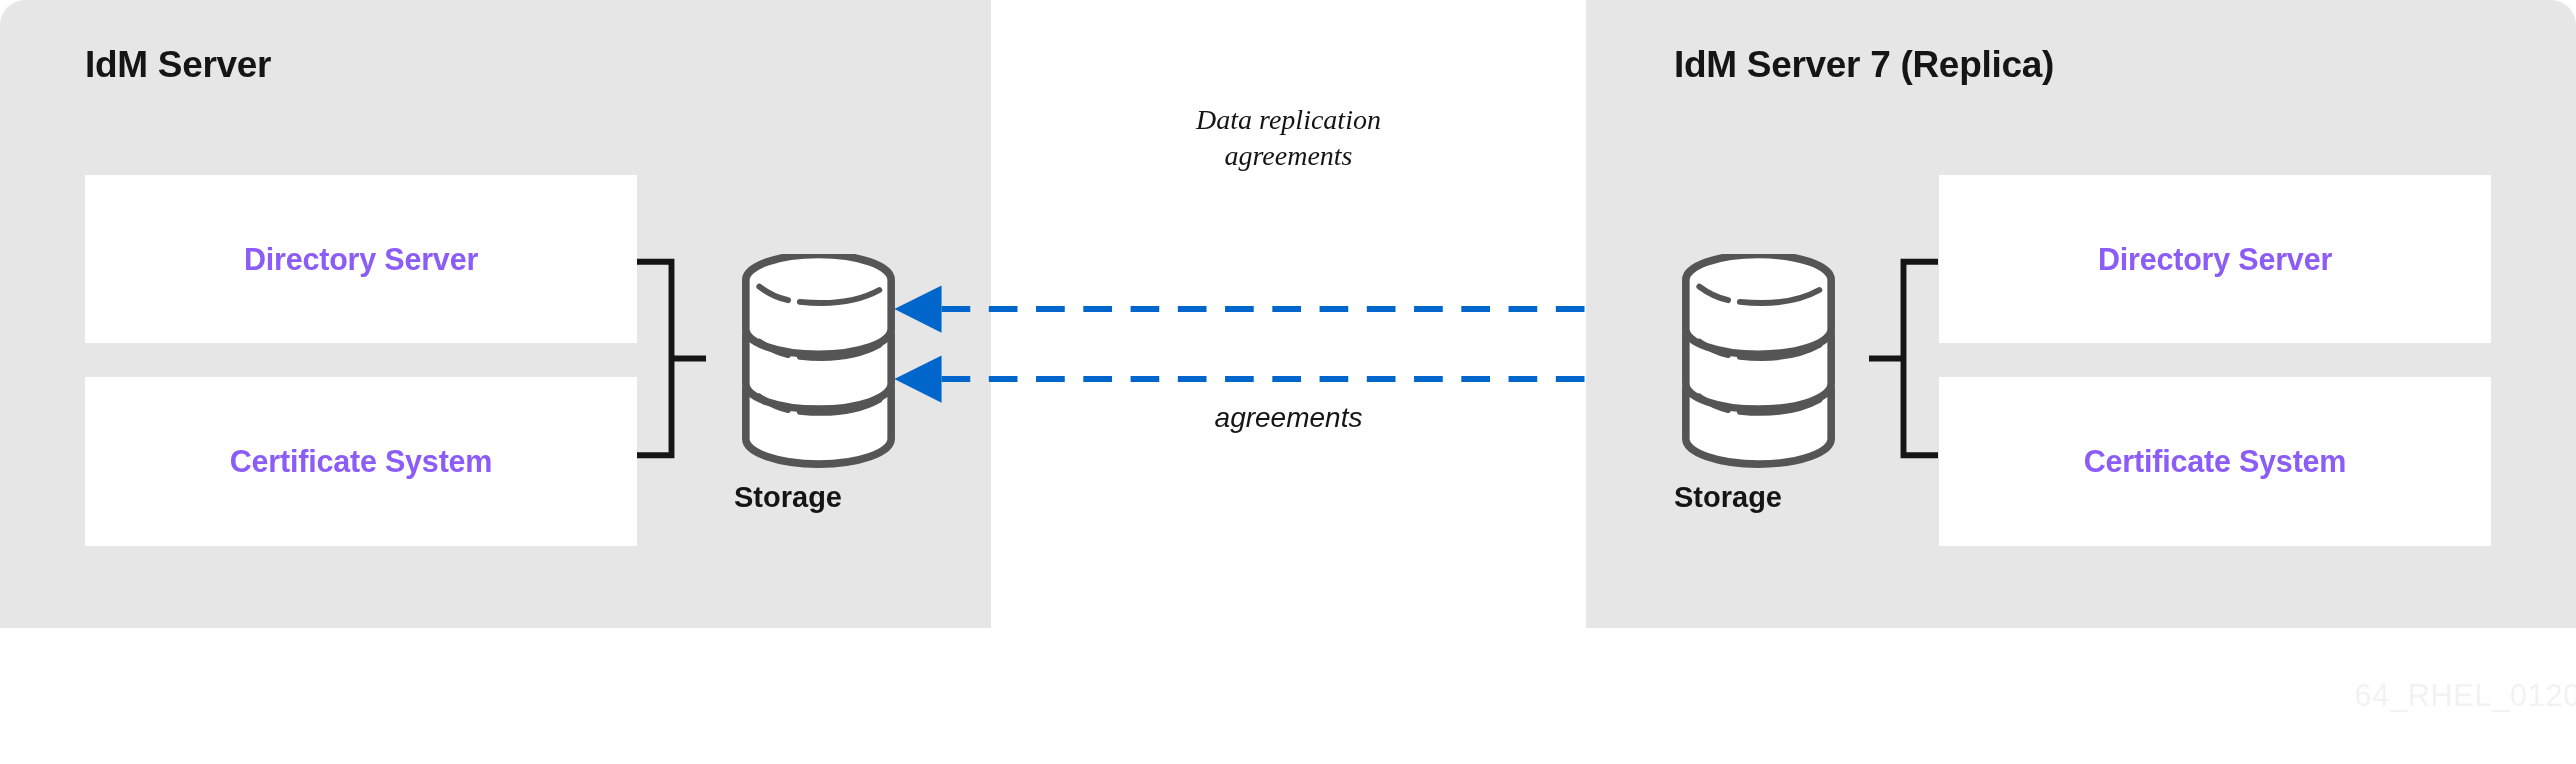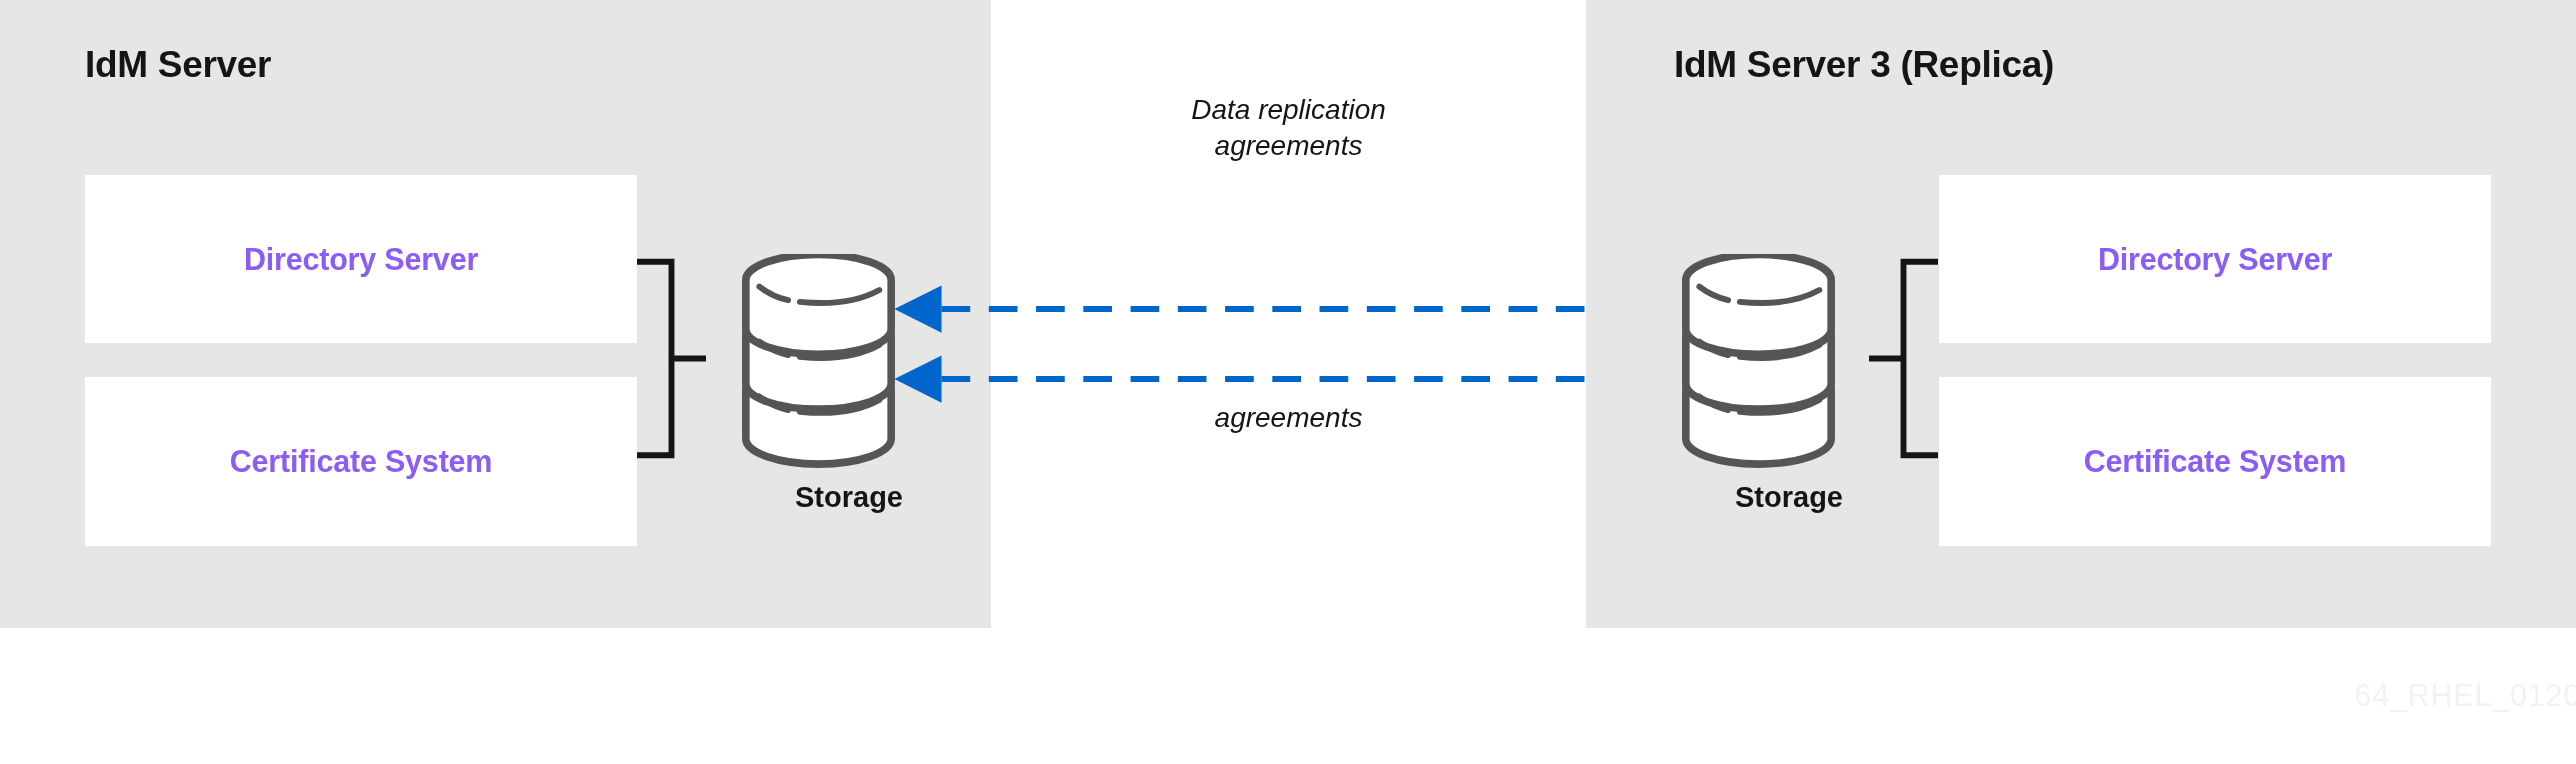--- a/index.html
+++ b/index.html
@@ -10,20 +10,21 @@
   }
   body {
     font-family: "Liberation Sans", sans-serif;
   }
   #stage {
     position: relative;
     width: 2576px;
     height: 764px;
     background: #ffffff;
     overflow: hidden;
+    border-radius: 25px;
   }
 
   
   .panel {
     position: absolute;
     top: 0;
     height: 628px;
     background: #e6e6e6;
   }
   #panel-left  { left: 0px;    width: 991px; }
@@ -80,21 +81,21 @@
     width: 169px;
     height: 254px;
   }
   #storage-left  { left: 734px;  }
   #storage-right { left: 1674px; }
   .storage-label {
     position: absolute;
     top: 227px;
     left: 0;
     width: 169px;
-    text-align: right;
+    text-align: left;
     font-size: 29px;
     font-weight: bold;
     color: #151515;
     white-space: nowrap;
   }
 
   
   .arrow-row {
     position: absolute;
     height: 54px;
@@ -106,21 +107,21 @@
   .rep-label {
     position: absolute;
     width: 593px;
     left: 992px;
     text-align: center;
     font-style: italic;
     font-size: 28px;
     line-height: 1.28;
     color: #151515;
   }
-  #label-data { top: 92px; }
+  #label-data { top: 102px; font-family: Liberation Serif, serif; }
   #label-cert { top: 400px; }
 
   
   #watermark {
     position: absolute;
     right: -5.1px;
     top: 678px;
     font-size: 30.5px;
     color: #f2f2f2;
     letter-spacing: 0.8px;
@@ -189,21 +190,21 @@
   </svg>
 
   <svg class="arrow-row" id="arrow-row-bottom" viewBox="0 0 936 64">
     <polygon points="2,32 58,4 58,60" fill="#0066cc"></polygon>
     <polygon points="934,32 878,4 878,60" fill="#0066cc"></polygon>
     <line x1="58" y1="32" x2="878" y2="32" stroke="#0066cc" stroke-width="7" stroke-dasharray="34 22"></line>
   </svg>
 
   <div class="panel" id="panel-right"></div>
 
-  <div class="panel-title" id="title-right">IdM Server 3 (Replica)</div>
+  <div class="panel-title" id="title-right">IdM Server 7 (Replica)</div>
 
   <div class="storage-group" id="storage-right">
     <svg width="169" height="225" viewBox="0 0 200 265">
       <g fill="#ffffff" stroke="#555555" stroke-width="9" stroke-linecap="round" stroke-linejoin="round">
         <path d="M 14 160 L 14 218 a 86 30 0 0 0 172 0 L 186 160 a 86 30 0 0 0 -172 0 Z"></path>
         <path d="M 14 95 L 14 153 a 86 30 0 0 0 172 0 L 186 95 a 86 30 0 0 0 -172 0 Z"></path>
         <path d="M 14 30 L 14 88 a 86 30 0 0 0 172 0 L 186 30 a 86 30 0 0 0 -172 0 Z"></path>
       </g>
       <g fill="none" stroke="#555555" stroke-width="7" stroke-linecap="round">
         <path d="M 30 38 q 16 12 34 16"></path>

